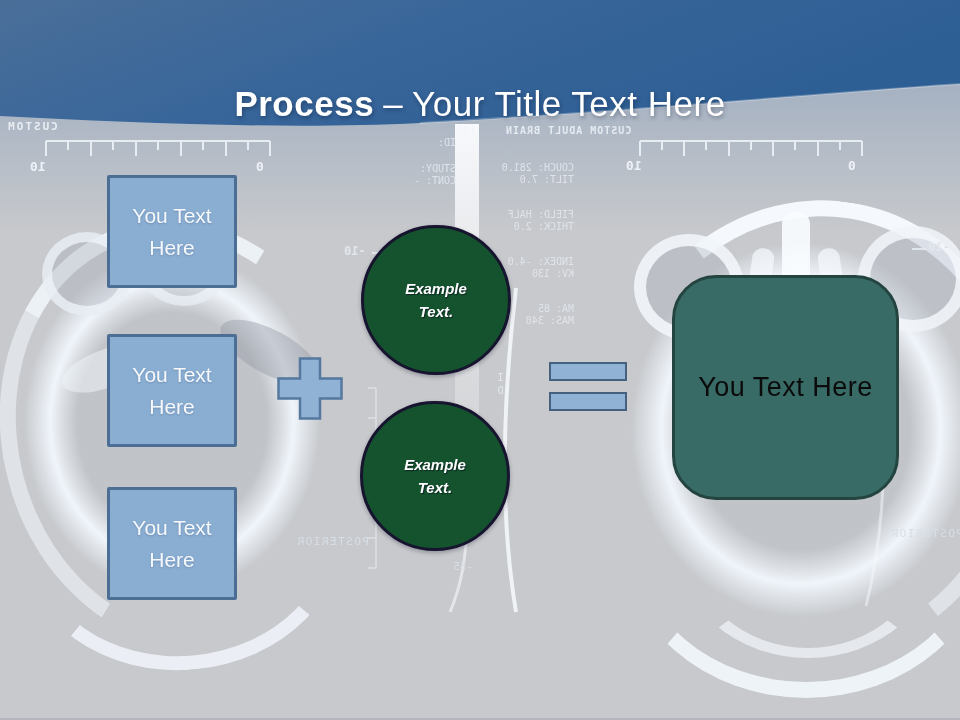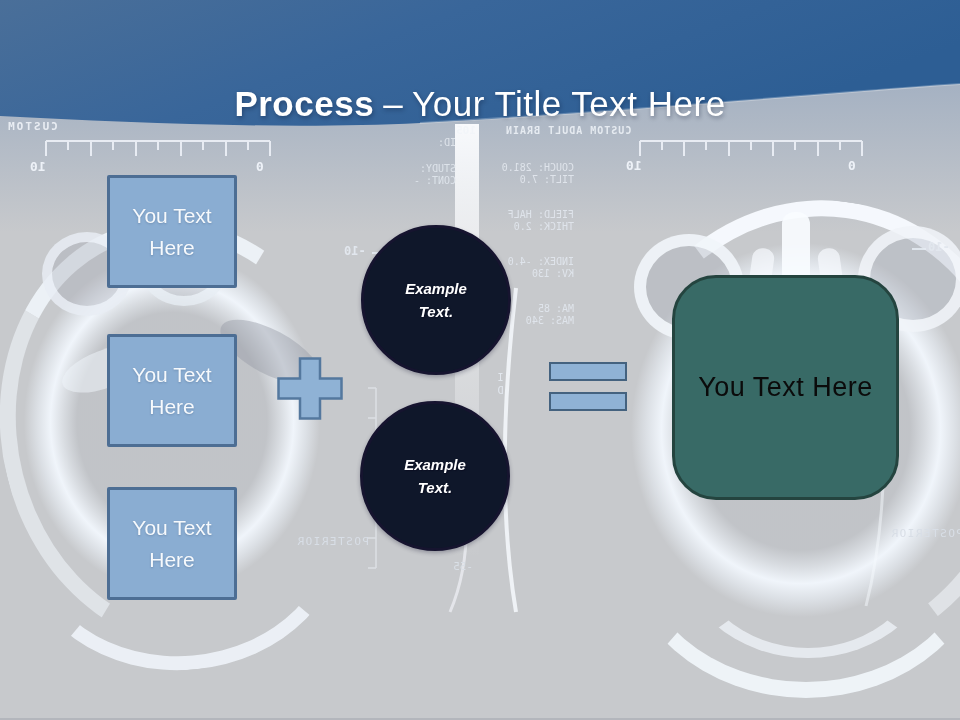--- a/index.html
+++ b/index.html
@@ -56,21 +56,21 @@
   .title-sep{margin:0 9px;font-weight:400;}
 
   
   .step-box{position:absolute;left:107px;width:130px;height:113px;background:#8aadd2;
     border:3px solid #4d6e94;border-radius:2px;box-sizing:border-box;
     display:flex;align-items:center;justify-content:center;}
   .step-box .txt{color:#f6f9fc;font-size:21px;line-height:32px;text-align:center;width:112px;
     text-shadow:0 1px 2px rgba(40,60,90,.25);}
   .box1{top:175px;} .box2{top:334px;} .box3{top:487px;}
 
-  .circle{position:absolute;width:150px;height:150px;border-radius:50%;background:#0f172a;
+  .circle{position:absolute;width:150px;height:150px;border-radius:50%;background:#14532d;
     border:3px solid #16142f;box-sizing:border-box;display:flex;align-items:center;justify-content:center;
     box-shadow:0 2px 4px rgba(20,20,45,.3);}
   .circ1{left:361px;top:225px;} .circ2{left:360px;top:401px;}
   .circle .txt{color:#fff;font-size:15px;font-weight:700;font-style:italic;line-height:23px;
     text-align:center;width:100px;text-shadow:1px 1px 1px rgba(10,10,30,.6);}
 
   .eq-bar{position:absolute;left:549px;width:74px;height:15px;background:#8fb2d5;border:2.5px solid #44627f;}
   .eq1{top:362px;} .eq2{top:392px;}
 
   .result-box{position:absolute;left:672px;top:275px;width:227px;height:225px;background:#386a66;

